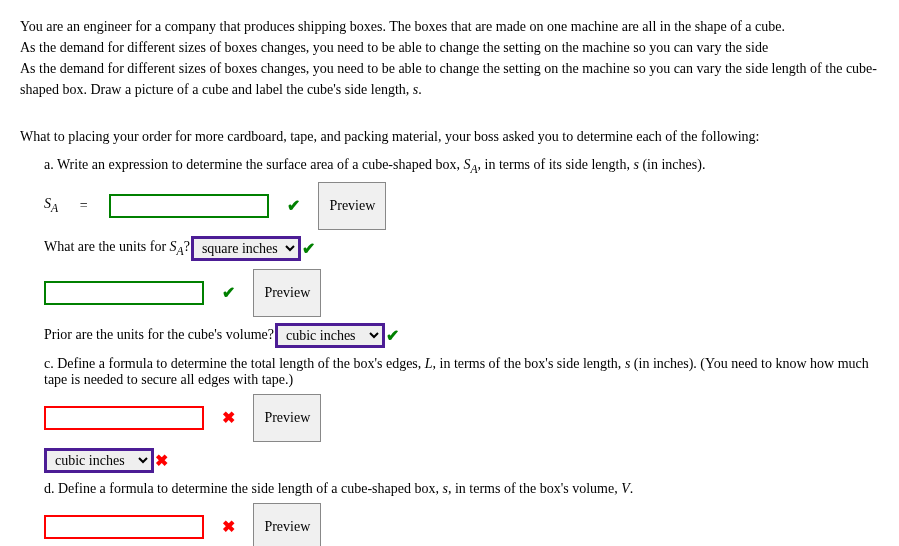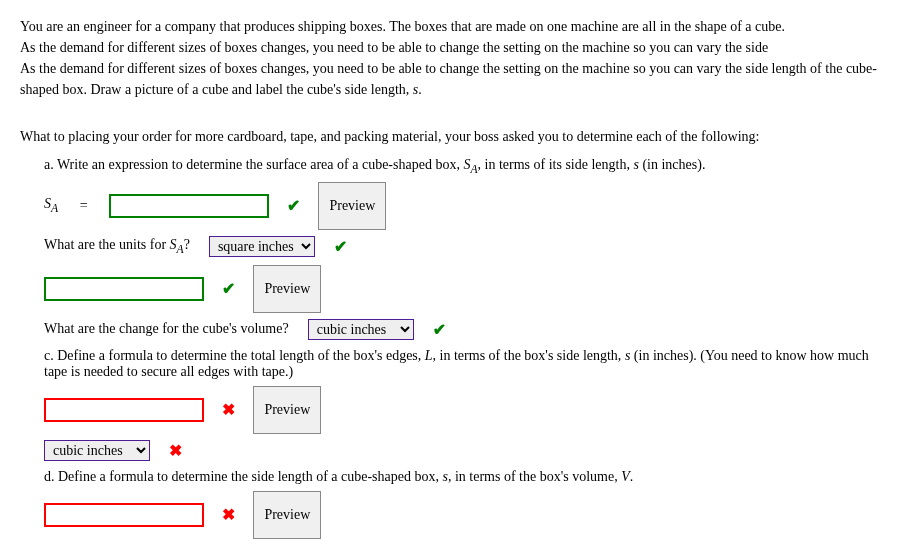--- a/index.html
+++ b/index.html
@@ -60,28 +60,28 @@
       border: 1px solid #888;
       background: #f0f0f0;
       padding: 15px 10px;
       font-size: 14px;
       font-family: Times New Roman, serif;
       cursor: pointer;
     }
     .units-row {
       display: flex;
       align-items: center;
-      gap: 19px;
+      gap: 1px;
       margin-bottom: 6px;
     }
     select {
       font-size: 14px;
       font-family: Times New Roman, serif;
       padding: 1px 4px;
-      border: 1px solid #4c1d95;
+      border: 3px solid #4c1d95;
     }
     .italic { font-style: italic; }
   </style>
 </head>
 <body>
 
 <div class="intro-text">
   <p>You are an engineer for a company that produces shipping boxes. The boxes that are made on one machine are all in the shape of a cube.</p>
   <p>As the demand for different sizes of boxes changes, you need to be able to change the setting on the machine so you can vary the side</p>
   <p>As the demand for different sizes of boxes changes, you need to be able to change the setting on the machine so you can vary the side length of the cube-shaped box. Draw a picture of a cube and label the cube's side length, <span class="italic">s</span>.</p>
@@ -114,21 +114,21 @@
   </div>
 </div>
 
 <div class="sub-section">
   <div class="input-row">
     <input type="text" class="text-input green-border" style="">
     <span class="check-icon">✔</span>
     <button class="preview-btn">Preview</button>
   </div>
   <div class="units-row">
-    <span>What are the change for the cube's volume?</span>
+    <span>Prior are the units for the cube's volume?</span>
     <select>
       <option>cubic inches</option>
       <option>square inches</option>
       <option>inches</option>
     </select>
     <span class="check-icon">✔</span>
   </div>
 </div>
 
 <div class="sub-section">

